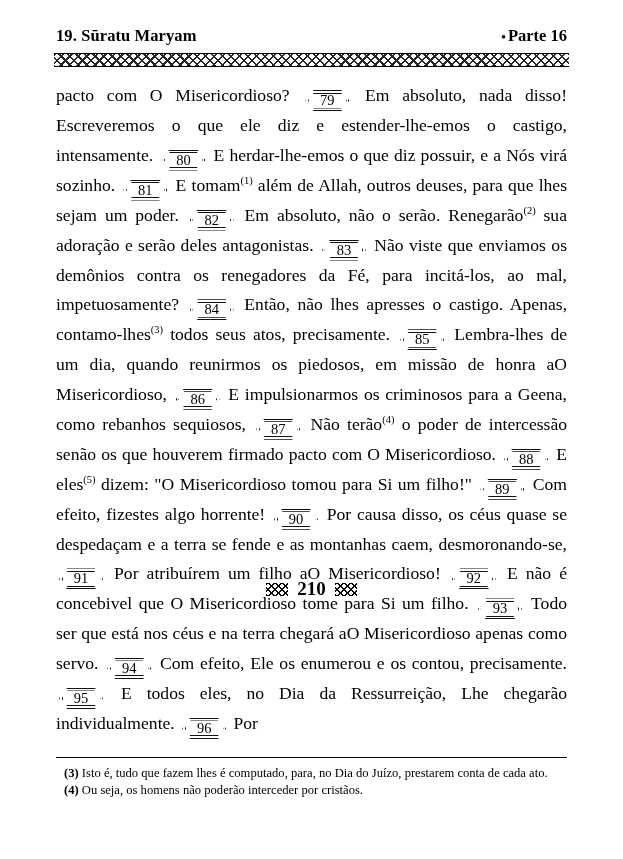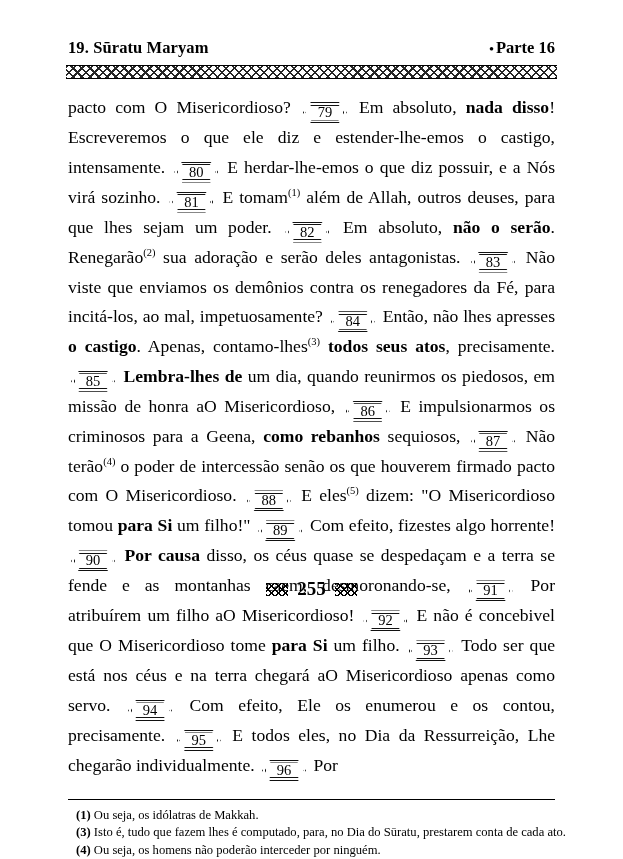--- a/index.html
+++ b/index.html
@@ -12,21 +12,21 @@
     background: #ffffff;
     font-family: "Liberation Serif", serif;
     color: #000000;
     overflow: hidden;
   }
   .page {
     position: relative;
     width: 623px;
     height: 616px;
     box-sizing: border-box;
-    padding: 16px;
+    padding: 4px;
   }
   
   .header {
     display: flex;
     align-items: baseline;
     justify-content: space-between;
     padding: 22px 52px 0 52px;
     font-family: "Liberation Serif", serif;
   }
   .header .surah {
@@ -75,21 +75,21 @@
   .content {
     padding: 12px 52px 0 52px;
   }
   .body-text {
     font-size: 17.6px;
     line-height: 29.6px;
     text-align: justify;
     text-justify: inter-word;
     hyphens: none;
   }
-  .body-text b { font-weight: bold; }
+  .body-text b { font-weight: normal; }
   .sup {
     font-size: 10.5px;
     vertical-align: super;
     line-height: 0;
   }
   
   .ayah {
     display: inline-block;
     position: relative;
     width: 44px;
@@ -182,24 +182,23 @@
     <div class="line-bottom"></div>
   </div>
 
   <div class="content">
     <div class="body-text" id="body-text"><span>pacto com O Misericordioso? </span><span class="ayah"><span class="oct"></span><span class="oct-inner"></span><span class="num">79</span></span><span> Em absoluto, </span><b>nada disso</b><span>! Escreveremos o que ele diz e estender-lhe-emos o castigo, intensamente. </span><span class="ayah"><span class="oct"></span><span class="oct-inner"></span><span class="num">80</span></span><span> E herdar-lhe-emos o que diz possuir, e a Nós virá sozinho. </span><span class="ayah"><span class="oct"></span><span class="oct-inner"></span><span class="num">81</span></span><span> E tomam</span><span class="sup">(1)</span><span> além de Allah, outros deuses, para que lhes sejam um poder. </span><span class="ayah"><span class="oct"></span><span class="oct-inner"></span><span class="num">82</span></span><span> Em absoluto, </span><b>não o serão</b><span>. Renegarão</span><span class="sup">(2)</span><span> sua adoração e serão deles antagonistas. </span><span class="ayah"><span class="oct"></span><span class="oct-inner"></span><span class="num">83</span></span><span> Não viste que enviamos os demônios contra os renegadores da Fé, para incitá-los, ao mal, impetuosamente? </span><span class="ayah"><span class="oct"></span><span class="oct-inner"></span><span class="num">84</span></span><span> Então, não lhes apresses </span><b>o castigo</b><span>. Apenas, contamo-lhes</span><span class="sup">(3)</span><span> </span><b>todos seus atos</b><span>, precisamente. </span><span class="ayah"><span class="oct"></span><span class="oct-inner"></span><span class="num">85</span></span><span> </span><b>Lembra-lhes de</b><span> um dia, quando reunirmos os piedosos, em missão de honra aO Misericordioso, </span><span class="ayah"><span class="oct"></span><span class="oct-inner"></span><span class="num">86</span></span><span> E impulsionarmos os criminosos para a Geena, </span><b>como rebanhos</b><span> sequiosos, </span><span class="ayah"><span class="oct"></span><span class="oct-inner"></span><span class="num">87</span></span><span> Não terão</span><span class="sup">(4)</span><span> o poder de intercessão senão os que houverem firmado pacto com O Misericordioso. </span><span class="ayah"><span class="oct"></span><span class="oct-inner"></span><span class="num">88</span></span><span> E eles</span><span class="sup">(5)</span><span> dizem: "O Misericordioso tomou </span><b>para Si</b><span> um filho!" </span><span class="ayah"><span class="oct"></span><span class="oct-inner"></span><span class="num">89</span></span><span> Com efeito, fizestes algo horrente! </span><span class="ayah"><span class="oct"></span><span class="oct-inner"></span><span class="num">90</span></span><span> </span><b>Por causa</b><span> disso, os céus quase se despedaçam e a terra se fende e as montanhas caem, desmoronando-se, </span><span class="ayah"><span class="oct"></span><span class="oct-inner"></span><span class="num">91</span></span><span> Por atribuírem um filho aO Misericordioso! </span><span class="ayah"><span class="oct"></span><span class="oct-inner"></span><span class="num">92</span></span><span> E não é concebivel que O Misericordioso tome </span><b>para Si</b><span> um filho. </span><span class="ayah"><span class="oct"></span><span class="oct-inner"></span><span class="num">93</span></span><span> Todo ser que está nos céus e na terra chegará aO Misericordioso apenas como servo. </span><span class="ayah"><span class="oct"></span><span class="oct-inner"></span><span class="num">94</span></span><span> Com efeito, Ele os enumerou e os contou, precisamente. </span><span class="ayah"><span class="oct"></span><span class="oct-inner"></span><span class="num">95</span></span><span> E todos eles, no Dia da Ressurreição, Lhe chegarão individualmente. </span><span class="ayah"><span class="oct"></span><span class="oct-inner"></span><span class="num">96</span></span><span> Por</span></div>
   </div>
 
   <hr class="footnote-sep">
 
   <div class="footnotes" id="footnotes">
-      <div class="fn"><b>(1)</b><span> Ou seja, os idólatras de Makkah.</span></div>
-      <div class="fn"><b>(3)</b><span> Isto é, tudo que fazem lhes é computado, para, no Dia do Sūratu, prestarem conta de cada ato.</span></div>
-      <div class="fn"><b>(4)</b><span> Ou seja, os homens não poderão interceder por ninguém.</span></div>
+      <div class="fn"><b>(3)</b><span> Isto é, tudo que fazem lhes é computado, para, no Dia do Juízo, prestarem conta de cada ato.</span></div>
+      <div class="fn"><b>(4)</b><span> Ou seja, os homens não poderão interceder por cristãos.</span></div>
     </div>
 
   <div class="page-footer">
     <span class="deco"></span>
-    <span class="pnum">255</span>
+    <span class="pnum">210</span>
     <span class="deco"></span>
   </div>
 
 </div>
 
 </body></html>

